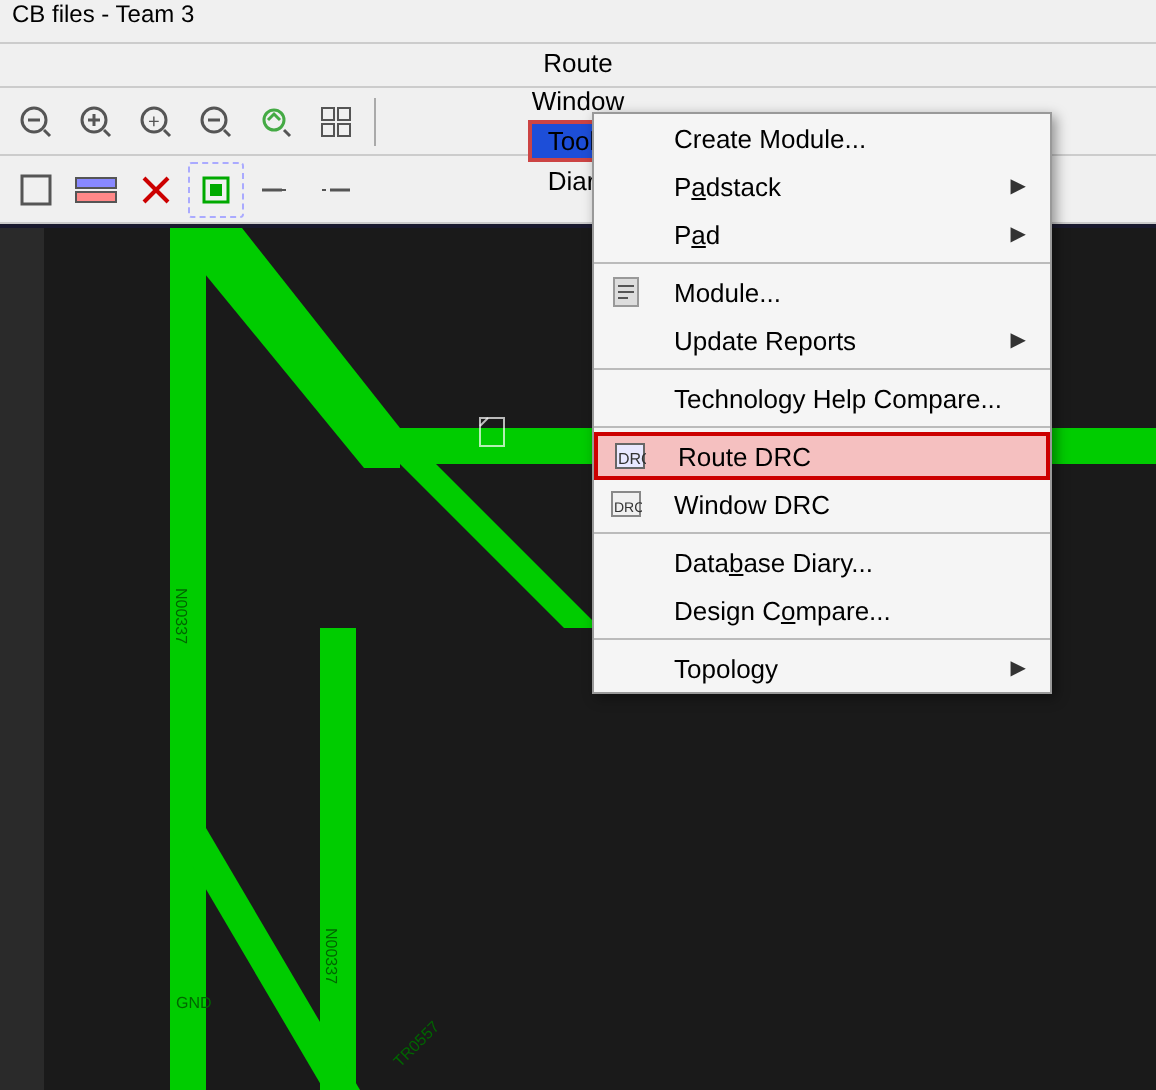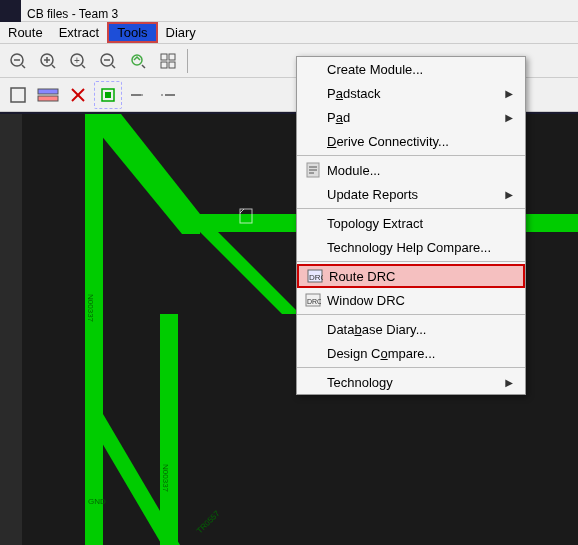--- a/index.html
+++ b/index.html
@@ -11,36 +11,36 @@
       background: #1a1a2e;
       overflow: hidden;
       position: relative;
     }
 
     
     .title-bar {
       background: #f0f0f0;
       height: 22px;
       display: flex;
-      align-items: flex-end;
+      align-items: flex-start;
       padding: 0 6px;
       font-size: 12px;
       color: #000;
       border-bottom: 1px solid #ccc;
-      margin-left: 21px;
     }
 
     
     .menu-bar {
       background: #f0f0f0;
       height: 22px;
       display: flex;
       align-items: center;
       border-bottom: 1px solid #ccc;
       position: relative;
+      flex-direction: column;
     }
     .menu-item {
       padding: 2px 8px;
       cursor: pointer;
       font-size: 13px;
       color: #000;
       height: 100%;
       display: flex;
       align-items: center;
     }
@@ -111,21 +111,21 @@
       top: 56px;
       left: 296px;
       width: 230px;
       background: #f5f5f5;
       border: 1px solid #999;
       box-shadow: 2px 2px 6px rgba(0,0,0,0.4);
       z-index: 100;
       font-size: 13px;
     }
     .dd-item {
-      padding: 4px 12px 4px 30px;
+      padding: 4px 12px 4px 40px;
       cursor: pointer;
       color: #000;
       display: flex;
       align-items: center;
       justify-content: space-between;
       position: relative;
       white-space: nowrap;
       height: 24px;
     }
     .dd-item.highlighted {
@@ -154,21 +154,21 @@
   </style>
 </head>
 <body>
 
 <div class="title-bar">
   <span>CB files - Team 3</span>
 </div>
 
 <div class="menu-bar">
   <div class="menu-item">Route</div>
-  <div class="menu-item">Extract</div>
+  <div class="menu-item">Window</div>
   <div class="menu-item active" style="border:2px solid #cc4444; background:#1d4ed8;text-align:center;">Tools</div>
   <div class="menu-item">Diary</div>
 </div>
 
 <div class="toolbar">
   <div class="tool-btn" title="Zoom Out">
     <svg width="18" height="18" viewBox="0 0 18 18">
         <circle cx="8" cy="8" r="6" fill="none" stroke="#555" stroke-width="1.5"></circle>
         <line x1="5" y1="8" x2="11" y2="8" stroke="#555" stroke-width="1.5"></line>
         <line x1="13" y1="13" x2="16" y2="16" stroke="#555" stroke-width="1.5"></line>
@@ -290,46 +290,40 @@
   <div class="dd-item">
     <span>P<span style="text-decoration:underline">a</span>dstack</span>
     <span class="arrow">▶</span>
   </div>
 
   <div class="dd-item">
     <span>P<span style="text-decoration:underline">a</span>d</span>
     <span class="arrow">▶</span>
   </div>
 
-  <div class="dd-item">
-    <span><span style="text-decoration:underline">D</span>erive Connectivity...</span>
-  </div>
   <div class="dd-separator"></div>
 
   <div class="dd-item">
     <span class="dd-icon">
       <svg width="16" height="16" viewBox="0 0 16 16">
           <rect x="2" y="1" width="12" height="14" fill="#ddd" stroke="#999" stroke-width="1"></rect>
           <line x1="4" y1="5" x2="12" y2="5" stroke="#555" stroke-width="1"></line>
           <line x1="4" y1="8" x2="12" y2="8" stroke="#555" stroke-width="1"></line>
           <line x1="4" y1="11" x2="9" y2="11" stroke="#555" stroke-width="1"></line>
         </svg>
     </span>
     <span>Module...</span>
   </div>
 
   <div class="dd-item">
     <span>Update Reports</span>
     <span class="arrow">▶</span>
   </div>
   <div class="dd-separator"></div>
 
-  <div class="dd-item">
-    <span>Topology Extract</span>
-  </div>
 
   <div class="dd-item">
     <span>Technology Help Compare...</span>
   </div>
   <div class="dd-separator"></div>
 
 
   <div class="dd-item highlighted">
     <span class="dd-icon">
       <svg width="16" height="16" viewBox="0 0 16 16">
@@ -354,16 +348,16 @@
   <div class="dd-item">
     <span>Data<span style="text-decoration:underline">b</span>ase Diary...</span>
   </div>
 
   <div class="dd-item">
     <span>Design C<span style="text-decoration:underline">o</span>mpare...</span>
   </div>
   <div class="dd-separator"></div>
 
   <div class="dd-item">
-    <span>Technology</span>
+    <span>Topology</span>
     <span class="arrow">▶</span>
   </div>
 </div>
 
 </body></html>

